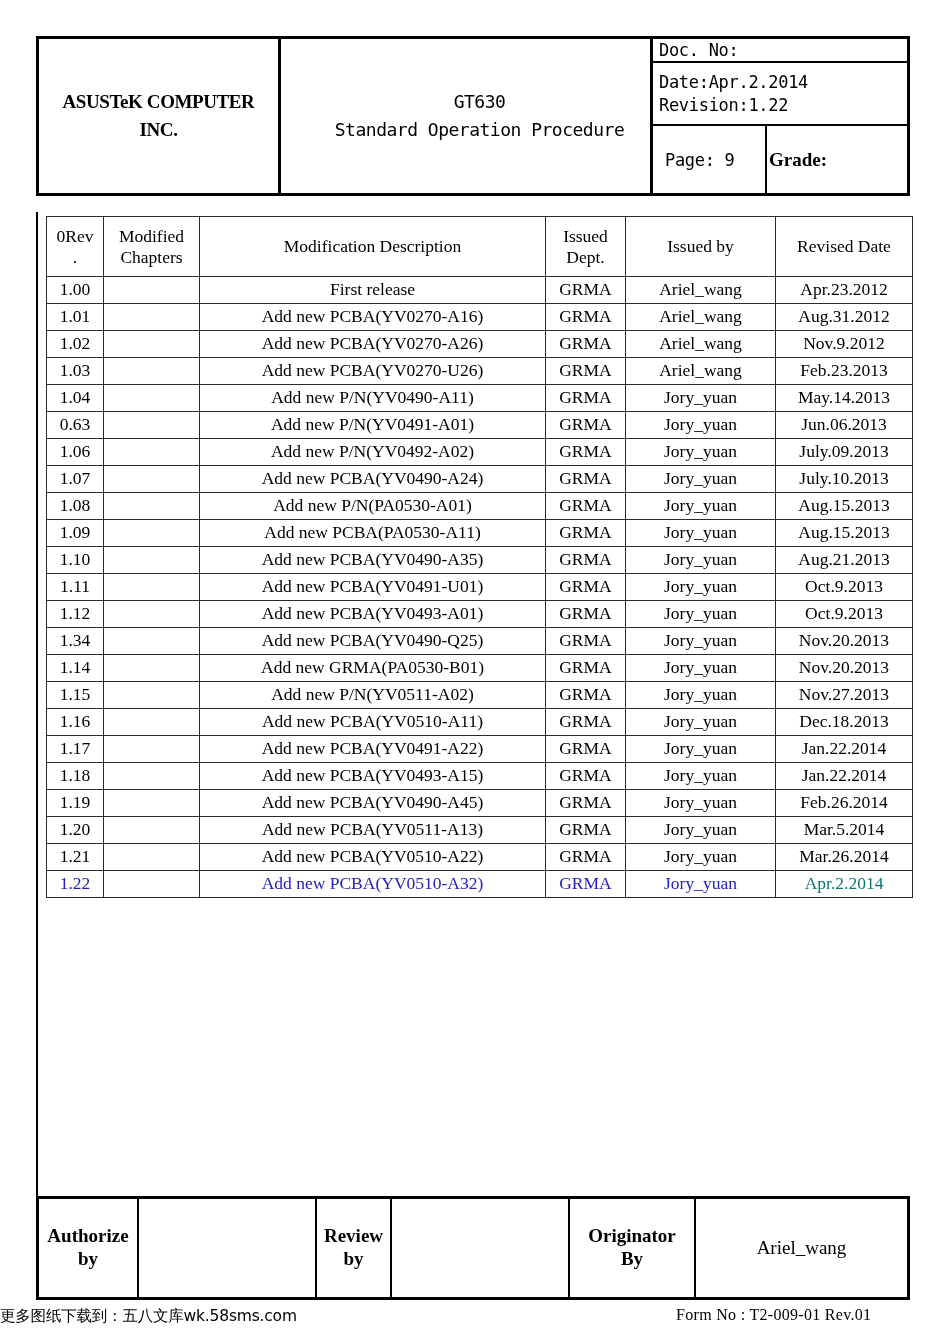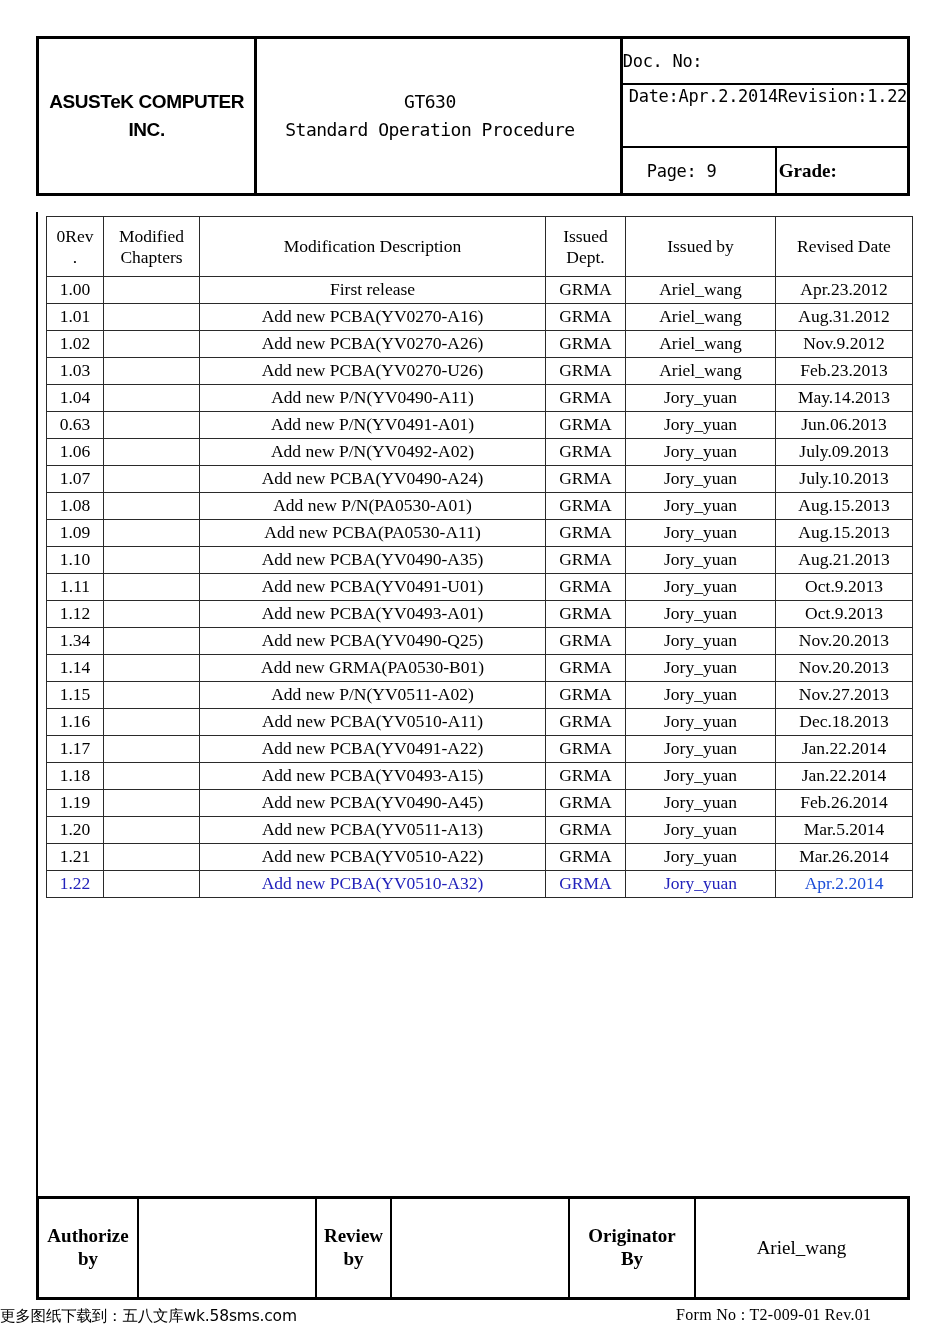--- a/index.html
+++ b/index.html
@@ -39,76 +39,77 @@
     width: 242px;
     border-right: 3px solid #000;
     box-sizing: border-box;
     display: flex;
     align-items: center;
     justify-content: center;
     text-align: center;
     padding: 0 4px;
   }
   .hdr-company .ctext {
-    font-family: Liberation Sans, sans-serif;
+    font-family: Liberation Serif, serif;
     font-weight: bold;
     font-size: 19px;
     line-height: 1.45;
     letter-spacing: -0.4px;
   }
   .hdr-title {
-    width: 404px;
+    width: 372px;
     border-right: 3px solid #000;
     box-sizing: border-box;
     display: flex;
     align-items: center;
-    justify-content: flex-start;
+    justify-content: center;
     text-align: center;
     padding-left: 28px;
   }
   .hdr-title .ttext {
     font-family: "DejaVu Sans Mono", "Liberation Mono", monospace;
     font-size: 18px;
     line-height: 1.55;
     letter-spacing: -0.5px;
   }
   .hdr-meta {
     flex: 1;
     box-sizing: border-box;
     display: flex;
     flex-direction: column;
   }
   .meta-row1 {
-    height: 46px;
+    height: 24px;
     border-bottom: 2px solid #000;
     box-sizing: border-box;
     display: flex;
     align-items: center;
+    padding-left: 6px;
   }
   .meta-row2 {
     height: 63px;
     border-bottom: 2px solid #000;
     box-sizing: border-box;
     padding-left: 6px;
     display: flex;
-    flex-direction: row;
+    flex-direction: column;
     justify-content: center;
   }
   .meta-row3 {
     flex: 1;
     box-sizing: border-box;
     display: flex;
   }
   .meta-page {
-    width: 154px;
+    width: 114px;
     border-right: 2px solid #000;
     box-sizing: border-box;
     display: flex;
     align-items: center;
-    padding-left: 24px;
+    padding-left: 12px;
   }
   .meta-grade {
     flex: 1;
     box-sizing: border-box;
     display: flex;
     align-items: center;
     padding-left: 2px;
   }
   .mono {
     font-family: "DejaVu Sans Mono", "Liberation Mono", monospace;
@@ -468,21 +469,21 @@
             <td>GRMA</td>
             <td>Jory_yuan</td>
             <td>Mar.26.2014</td>
           </tr>
           <tr class="highlight">
             <td style="color: rgb(34, 34, 187);">1.22</td>
             <td style="color: rgb(34, 34, 187);"></td>
             <td style="color: rgb(34, 34, 187);">Add new PCBA(YV0510-A32)</td>
             <td style="color: rgb(34, 34, 187);">GRMA</td>
             <td style="color: rgb(34, 34, 187);">Jory_yuan</td>
-            <td style="color: #1d4ed8;">Apr.2.2014</td>
+            <td style="color: #0f766e;">Apr.2.2014</td>
           </tr>
         </tbody>
     </table>
   </div>
 
   <div class="signoff">
     <div class="cell sc-auth">
       <div>
         <div>Authorize</div>
         <div>by</div>

